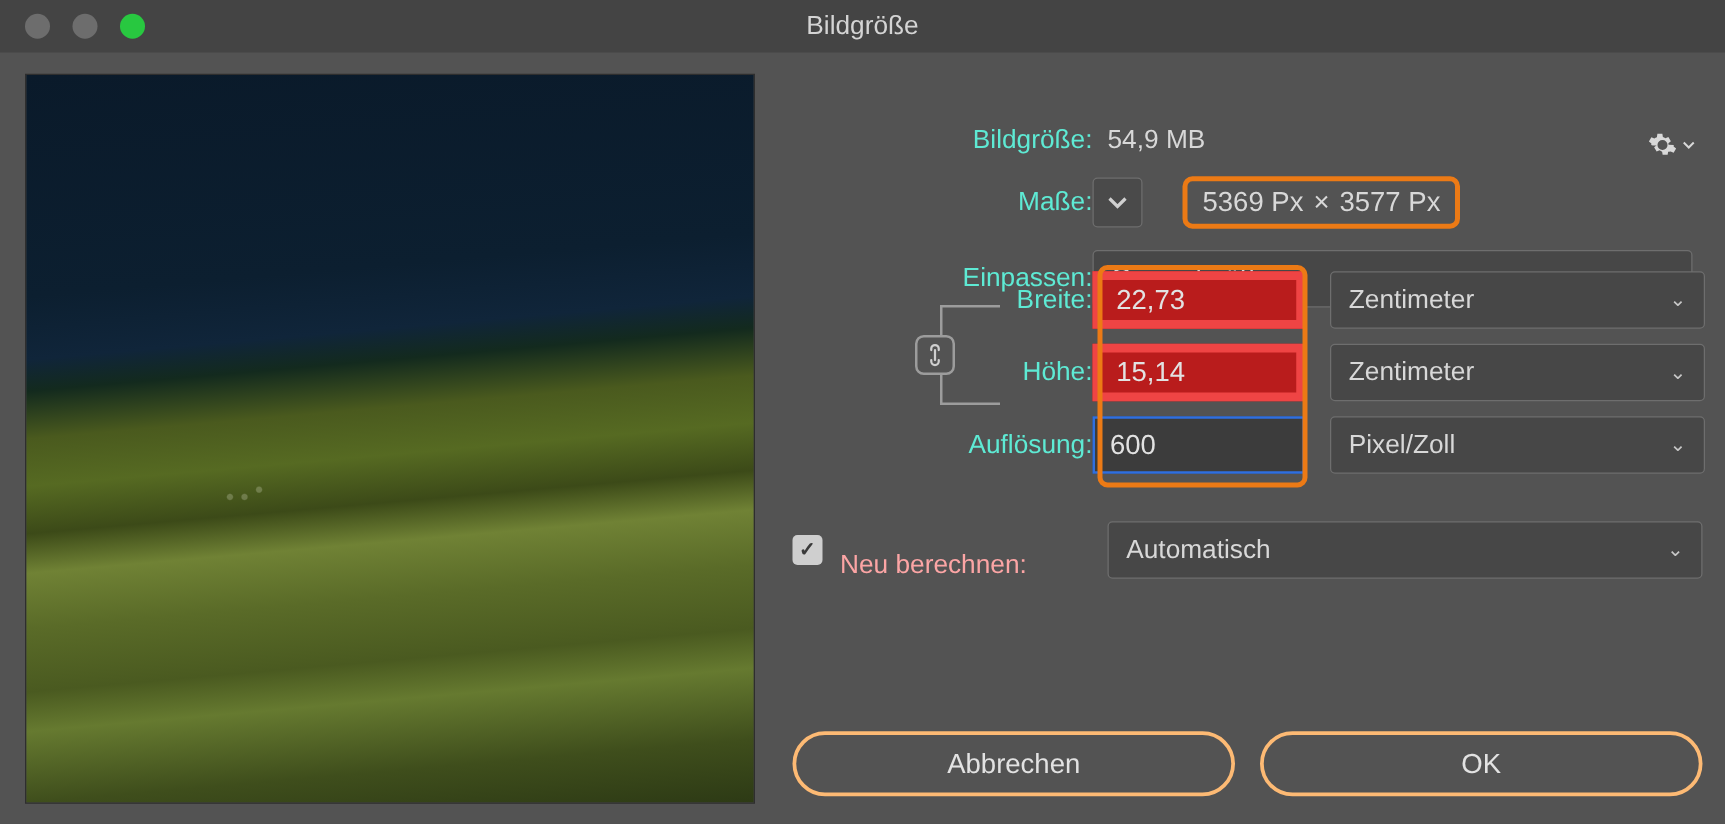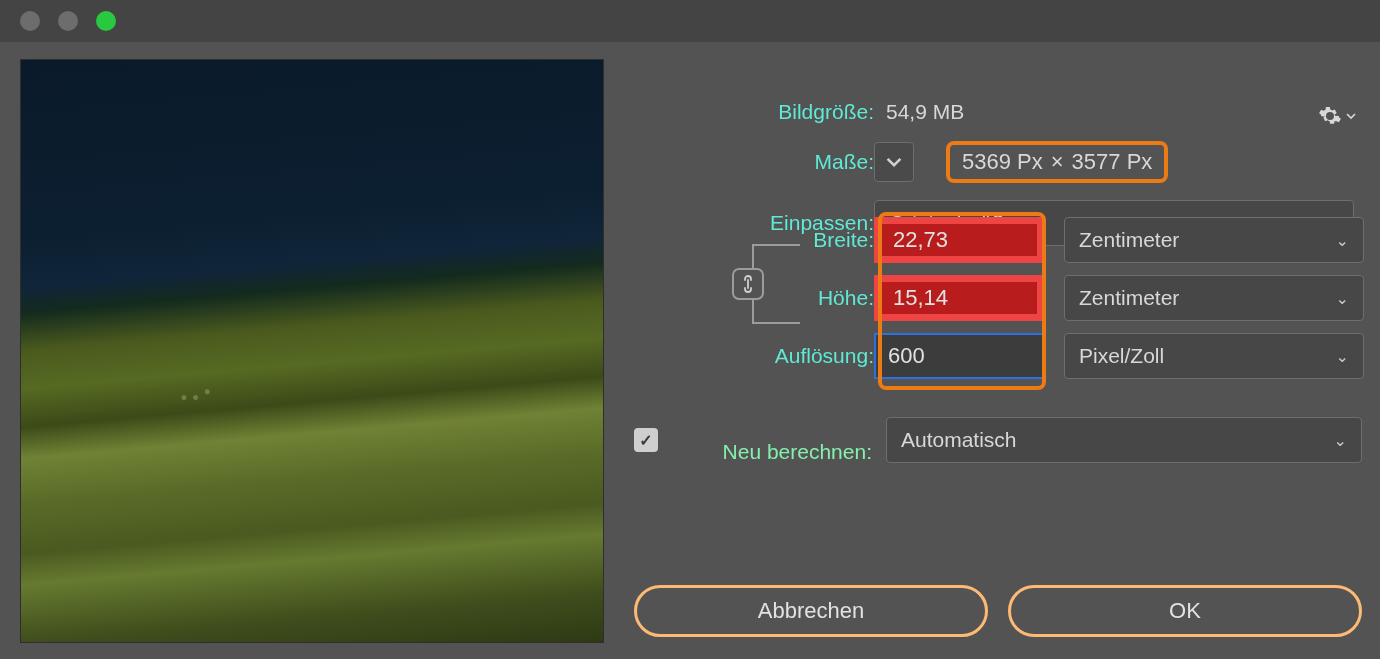--- a/index.html
+++ b/index.html
@@ -110,21 +110,21 @@
 }
 
 
 .cbrow {
   position:absolute; top:374px; left:634px; right:18px; display:flex; align-items:center; gap:14px;
 }
 .cbox {
   width:24px; height:24px; border-radius:4px; background:#cfcfcf;
   display:inline-flex; align-items:center; justify-content:center; color:#3a3a3a; font-weight:800;
 }
-.cbrow .lbltxt { color:#86efac; font-size:21px; width:200px; text-align:right;margin-top:24px; }
+.cbrow .lbltxt { color:#fca5a5; font-size:21px; width:200px; text-align:left;margin-top:24px; }
 .cbrow .selwrap { flex:1; }
 
 
 .btns { position:absolute; bottom:22px; left:634px; right:18px; display:flex; gap:20px; }
 .btn {
   flex:1; height:52px; border:3px solid #fdba74; border-radius:26px; background:transparent;
   color:#e2e2e2; font-size:22px; display:flex; align-items:center; justify-content:center;
 }
 
 
@@ -134,20 +134,21 @@
 </style>
 </head>
 <body>
 
 <div class="titlebar">
   <div class="traffic">
     <div class="tl red"></div>
     <div class="tl yellow"></div>
     <div class="tl green"></div>
   </div>
+  <div class="wtitle">Bildgröße</div>
 </div>
 
 <div class="body">
 
   <div class="preview"></div>
 
   <div class="gear">
     <svg width="24" height="24" viewBox="0 0 24 24">
       <path fill="#d8d8d8" d="M12 8a4 4 0 100 8 4 4 0 000-8zm9 4a7 7 0 01-.1 1.2l2 1.6-2 3.4-2.4-1a7 7 0 01-2 .1l-.4 2.5h-4l-.4-2.5a7 7 0 01-2-1.1l-2.4 1-2-3.4 2-1.6A7 7 0 013 12a7 7 0 01.1-1.2l-2-1.6 2-3.4 2.4 1a7 7 0 012-1.1L7.9 3h4l.4 2.5a7 7 0 012 1.1l2.4-1 2 3.4-2 1.6c.1.4.1.8.1 1.2z"></path>
     </svg>

